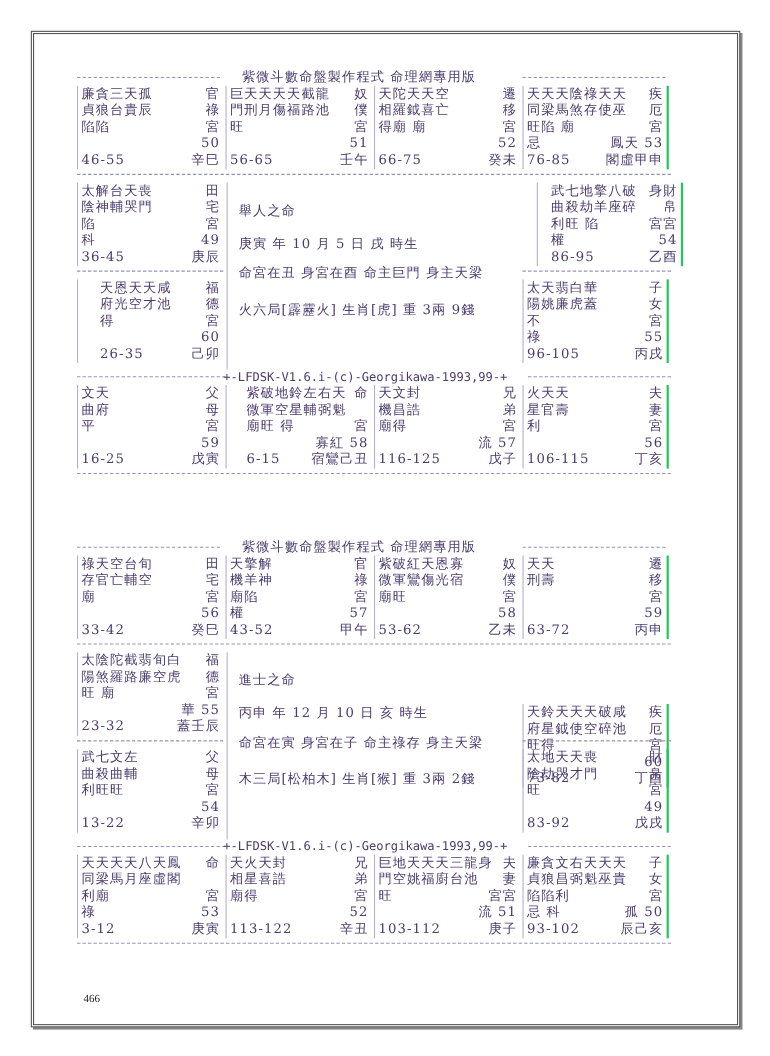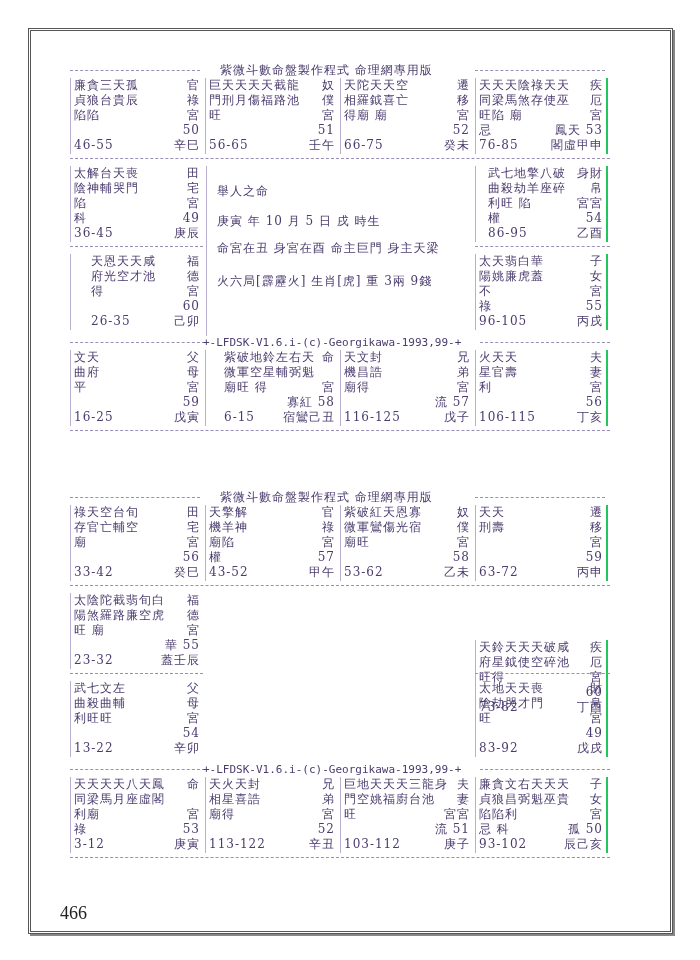--- a/index.html
+++ b/index.html
@@ -17,21 +17,21 @@
   .title-row .title-text { position:absolute; left:150px; top:0; white-space:nowrap; letter-spacing:1px;text-align:center; }
   .grid { position:relative; width:540px; }
   .cell { position:absolute; width:133px; height:76px; border-left:1px solid #b8aed0; box-sizing:border-box; padding-left:3px; }
   .cell.right-border { border-right:2px solid #22c55e; }
   .cell .line { height:15px; position:relative; white-space:nowrap; letter-spacing:1px; }
   .cell .line .r { position:absolute; right:3px; top:0; }
   .hsep { position:absolute; height:0; border-top:1px dashed #9a8fb8; }
   .center { position:absolute; left:136px; width:268px; }
   .center .cline { position:absolute; left:10px; white-space:nowrap; letter-spacing:1px; }
   .copyright { position:absolute; white-space:nowrap; font-family:"DejaVu Sans Mono", monospace; font-size:11px; letter-spacing:0px; }
-  .page-number { position:absolute; left:60px; top:903px; font-size:18px; color:#222; font-family:"Liberation Serif", serif; }
+  .page-number { position:absolute; left:76px; top:903px; font-size:10px; color:#222; font-family:"Liberation Serif", serif; }
 </style>
 </head>
 <body>
 
 <div class="page-frame"></div>
 
 <div class="chart chart-1">
   <div class="title-row">
     <div class="dash-left"></div>
     <span class="title-text">紫微斗數命盤製作程式 命理網專用版</span>
@@ -69,21 +69,21 @@
     </div>
     <div class="hsep" style="left:0;top:80px;width:540px;"></div>
 
     <div class="cell" style="left:0;top:88px;">
       <div class="line"><span>太解台天喪</span><span class="r">田</span></div>
       <div class="line"><span>陰神輔哭門</span><span class="r">宅</span></div>
       <div class="line"><span>陷</span><span class="r">宮</span></div>
       <div class="line"><span>科</span><span class="r">49</span></div>
       <div class="line"><span>36-45</span><span class="r">庚辰</span></div>
     </div>
-    <div class="cell right-border" style="left:405px;top:88px;padding-left:12px;">
+    <div class="cell right-border" style="left:418px;top:88px;padding-left:12px;">
       <div class="line"><span>武七地擎八破</span><span class="r">身財</span></div>
       <div class="line"><span>曲殺劫羊座碎</span><span class="r">帛</span></div>
       <div class="line"><span>利旺  陷</span><span class="r">宮宮</span></div>
       <div class="line"><span>權</span><span class="r">54</span></div>
       <div class="line"><span>86-95</span><span class="r">乙酉</span></div>
     </div>
     <div class="hsep" style="left:0;top:168px;width:133px;"></div>
     <div class="hsep" style="left:405px;top:168px;width:135px;"></div>
 
     <div class="center" style="top:88px;height:170px;border-left:1px solid #b8aed0;">
@@ -190,20 +190,26 @@
     <div class="cell right-border" style="left:405px;top:88px;margin-top:47px;">
       <div class="line"><span>天鈴天天天破咸</span><span class="r">疾</span></div>
       <div class="line"><span>府星鉞使空碎池</span><span class="r">厄</span></div>
       <div class="line"><span>旺得</span><span class="r">宮</span></div>
       <div class="line"><span></span><span class="r">60</span></div>
       <div class="line"><span>73-82</span><span class="r">丁酉</span></div>
     </div>
     <div class="hsep" style="left:0;top:168px;width:133px;"></div>
     <div class="hsep" style="left:405px;top:168px;width:135px;"></div>
 
+    <div class="center" style="top:88px;height:170px;border-left:1px solid #b8aed0;">
+      <span class="cline" style="top:18px;">進士之命</span>
+      <span class="cline" style="top:48px;">丙申 年 12 月 10 日 亥 時生</span>
+      <span class="cline" style="top:75px;">命宮在寅 身宮在子 命主祿存 身主天梁</span>
+      <span class="cline" style="top:108px;">木三局[松柏木] 生肖[猴] 重  3兩 2錢</span>
+    </div>
 
     <div class="cell" style="left:0;top:176px;">
       <div class="line"><span>武七文左</span><span class="r">父</span></div>
       <div class="line"><span>曲殺曲輔</span><span class="r">母</span></div>
       <div class="line"><span>利旺旺</span><span class="r">宮</span></div>
       <div class="line"><span></span><span class="r">54</span></div>
       <div class="line"><span>13-22</span><span class="r">辛卯</span></div>
     </div>
     <div class="cell right-border" style="left:405px;top:176px;">
       <div class="line"><span>太地天天喪</span><span class="r">財</span></div>

